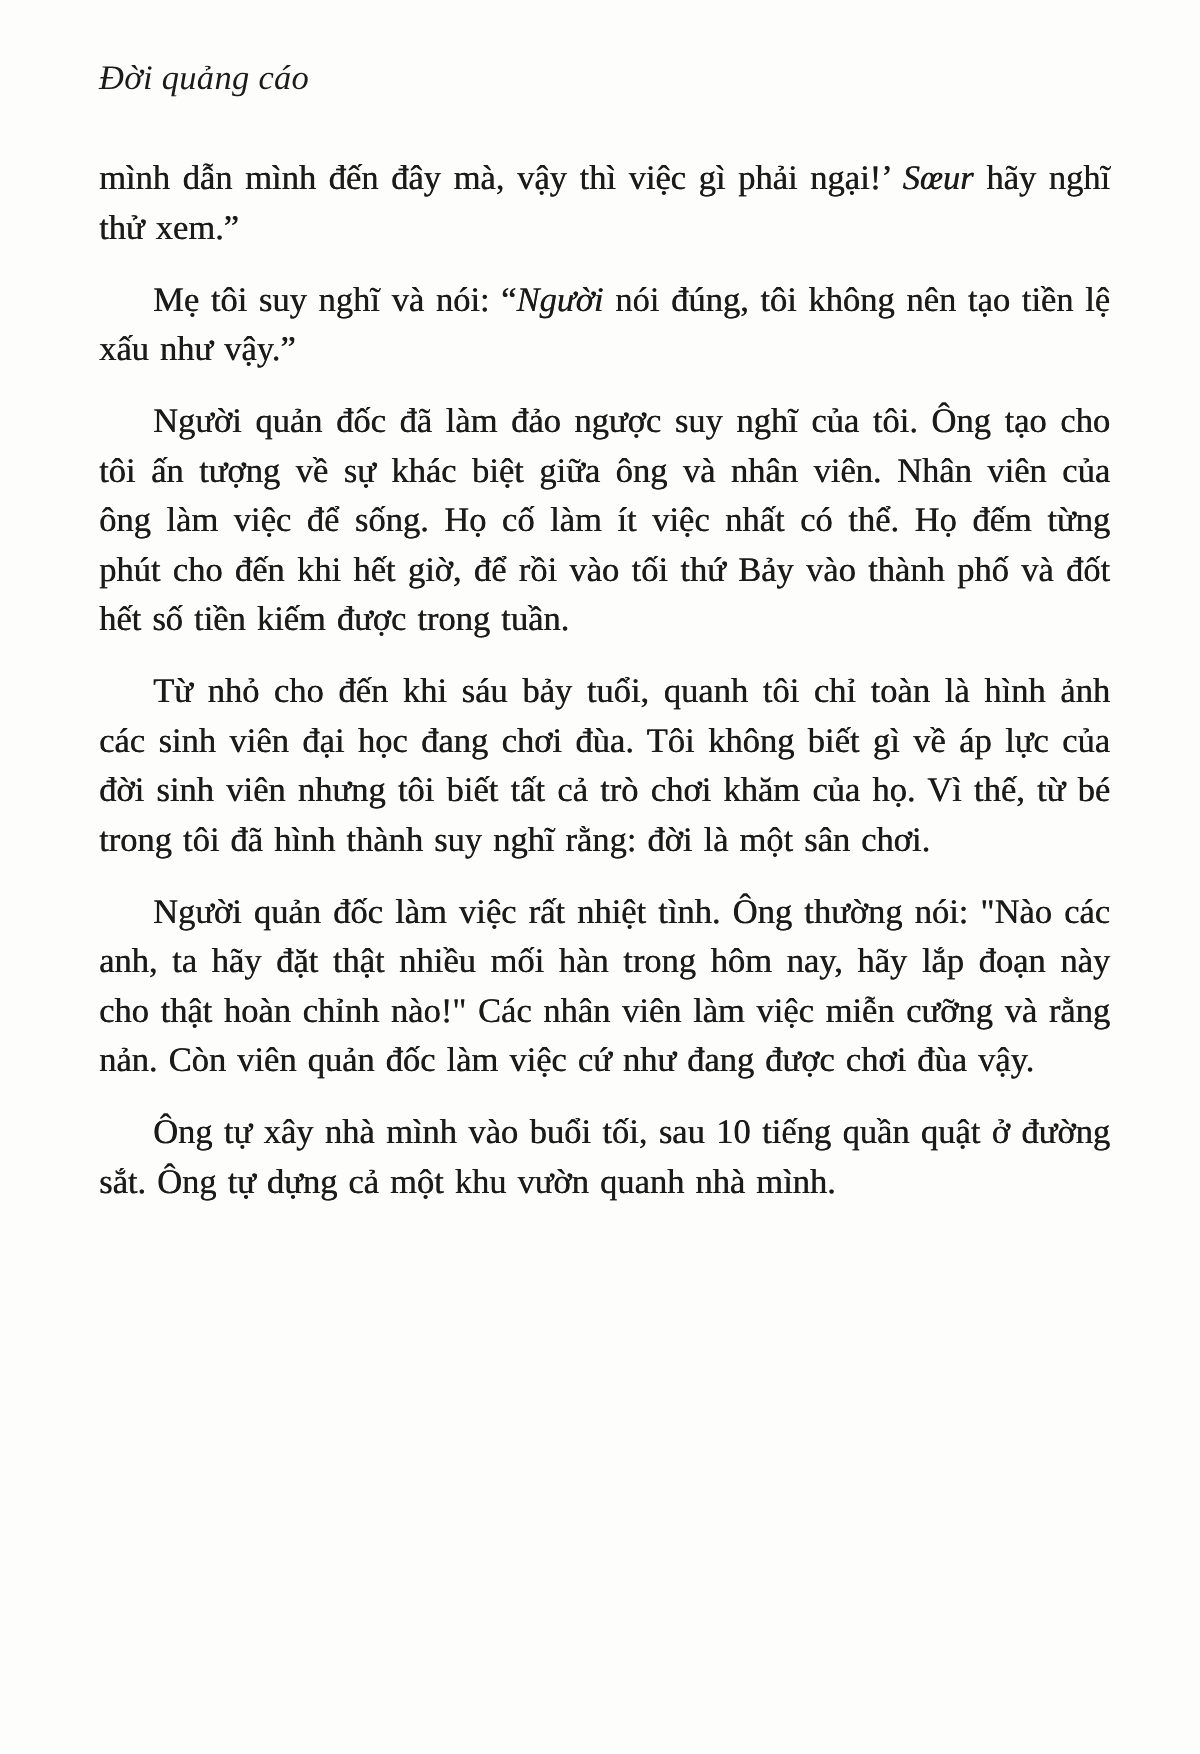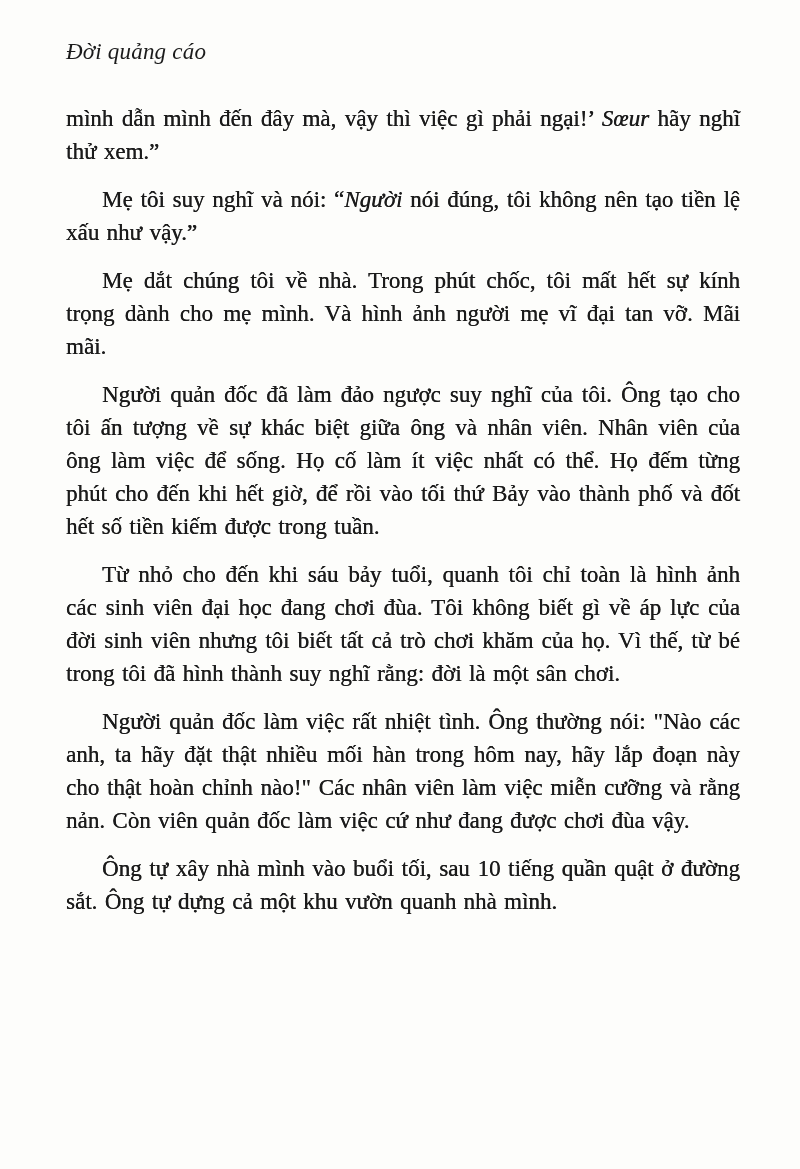--- a/index.html
+++ b/index.html
@@ -54,21 +54,20 @@
   <div class="running-header">
     <span>Đời quảng cáo</span>
   </div>
 
   <div class="content">
 
     <p class="para"><span>mình dẫn mình đến đây mà, vậy thì việc gì phải ngại!’ </span><em>Sœur</em><span> hãy nghĩ thử xem.”</span></p>
 
     <p class="para indent"><span>Mẹ tôi suy nghĩ và nói: “</span><em>Người</em><span> nói đúng, tôi không nên tạo tiền lệ xấu như vậy.”</span></p>
 
-    <p class="para indent">Mẹ dắt chúng tôi về nhà. Trong phút chốc, tôi mất hết sự kính trọng dành cho mẹ mình. Và hình ảnh người mẹ vĩ đại tan vỡ. Mãi mãi.</p>
 
 
     <p class="para indent">Người quản đốc đã làm đảo ngược suy nghĩ của tôi. Ông tạo cho tôi ấn tượng về sự khác biệt giữa ông và nhân viên. Nhân viên của ông làm việc để sống. Họ cố làm ít việc nhất có thể. Họ đếm từng phút cho đến khi hết giờ, để rồi vào tối thứ Bảy vào thành phố và đốt hết số tiền kiếm được trong tuần.</p>
 
     <p class="para indent">Từ nhỏ cho đến khi sáu bảy tuổi, quanh tôi chỉ toàn là hình ảnh các sinh viên đại học đang chơi đùa. Tôi không biết gì về áp lực của đời sinh viên nhưng tôi biết tất cả trò chơi khăm của họ. Vì thế, từ bé trong tôi đã hình thành suy nghĩ rằng: đời là một sân chơi.</p>
 
     <p class="para indent">Người quản đốc làm việc rất nhiệt tình. Ông thường nói: "Nào các anh, ta hãy đặt thật nhiều mối hàn trong hôm nay, hãy lắp đoạn này cho thật hoàn chỉnh nào!" Các nhân viên làm việc miễn cưỡng và rằng nản. Còn viên quản đốc làm việc cứ như đang được chơi đùa vậy.</p>
 
     <p class="para indent">Ông tự xây nhà mình vào buổi tối, sau 10 tiếng quần quật ở đường sắt. Ông tự dựng cả một khu vườn quanh nhà mình.</p>
 

